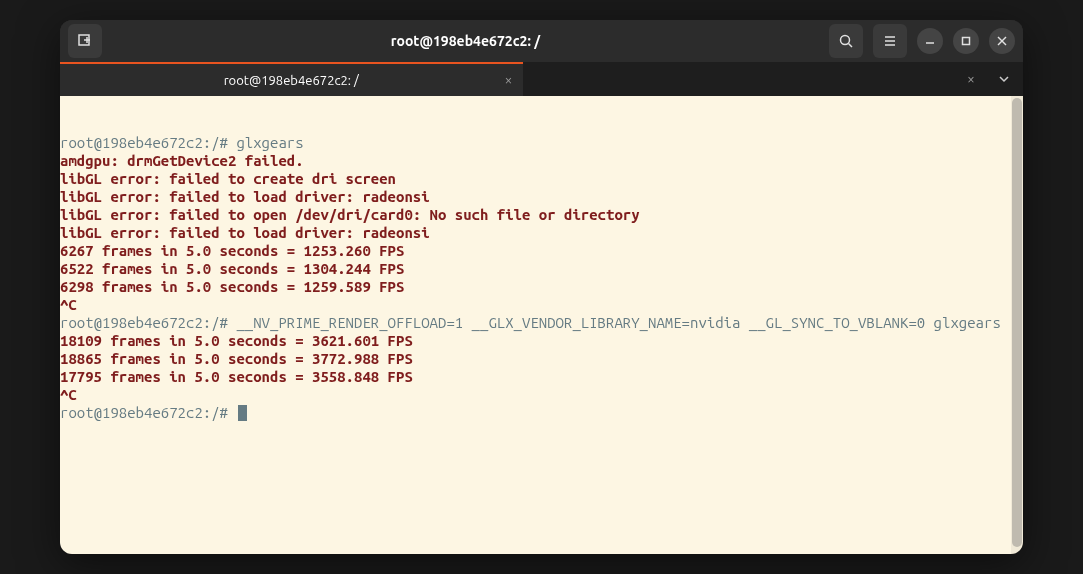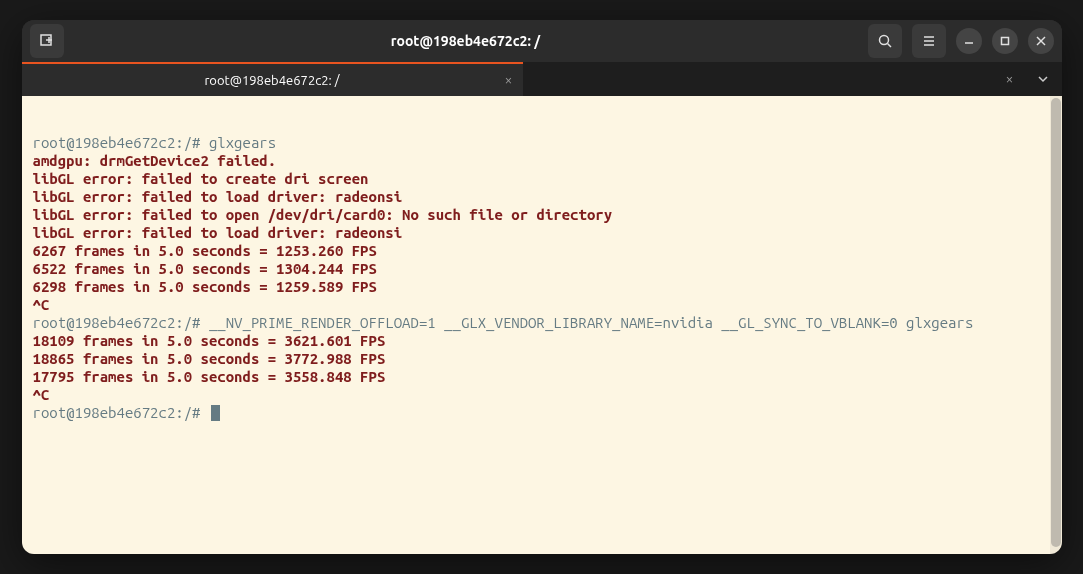--- a/index.html
+++ b/index.html
@@ -7,21 +7,21 @@
       background: #1a1a1a;
       font-family: 'Ubuntu Mono', 'DejaVu Sans Mono', monospace;
       width: 1083px;
       height: 574px;
       overflow: hidden;
       display: flex;
       align-items: center;
       justify-content: center;
     }
     .window {
-      width: 1040px;
+      width: 963px;
       height: 534px;
       background: #2c2c2c;
       border-radius: 12px;
       overflow: hidden;
       box-shadow: 0 10px 40px rgba(0,0,0,0.5);
       display: flex;
       flex-direction: column;
     }
     .titlebar {
       height: 42px;
@@ -112,21 +112,21 @@
       cursor: pointer;
       background: #1e1e1e;
     }
     .terminal {
       flex: 1;
       background: #fdf6e3;
       color: #657b83;
       font-family: 'Ubuntu Mono', 'DejaVu Sans Mono', monospace;
       font-size: 15px;
       line-height: 18px;
-      padding: 2px 11px;
+      padding: 2px 0;
       overflow-y: auto;
       position: relative;
       white-space: pre;
     }
     .terminal .prompt { color: #657b83; }
     .terminal .cmd { color: #657b83; }
     .terminal .out { color: #7f1d1d; font-weight: bold; }
     .scrollbar-track {
       position: absolute;
       right: 0;

